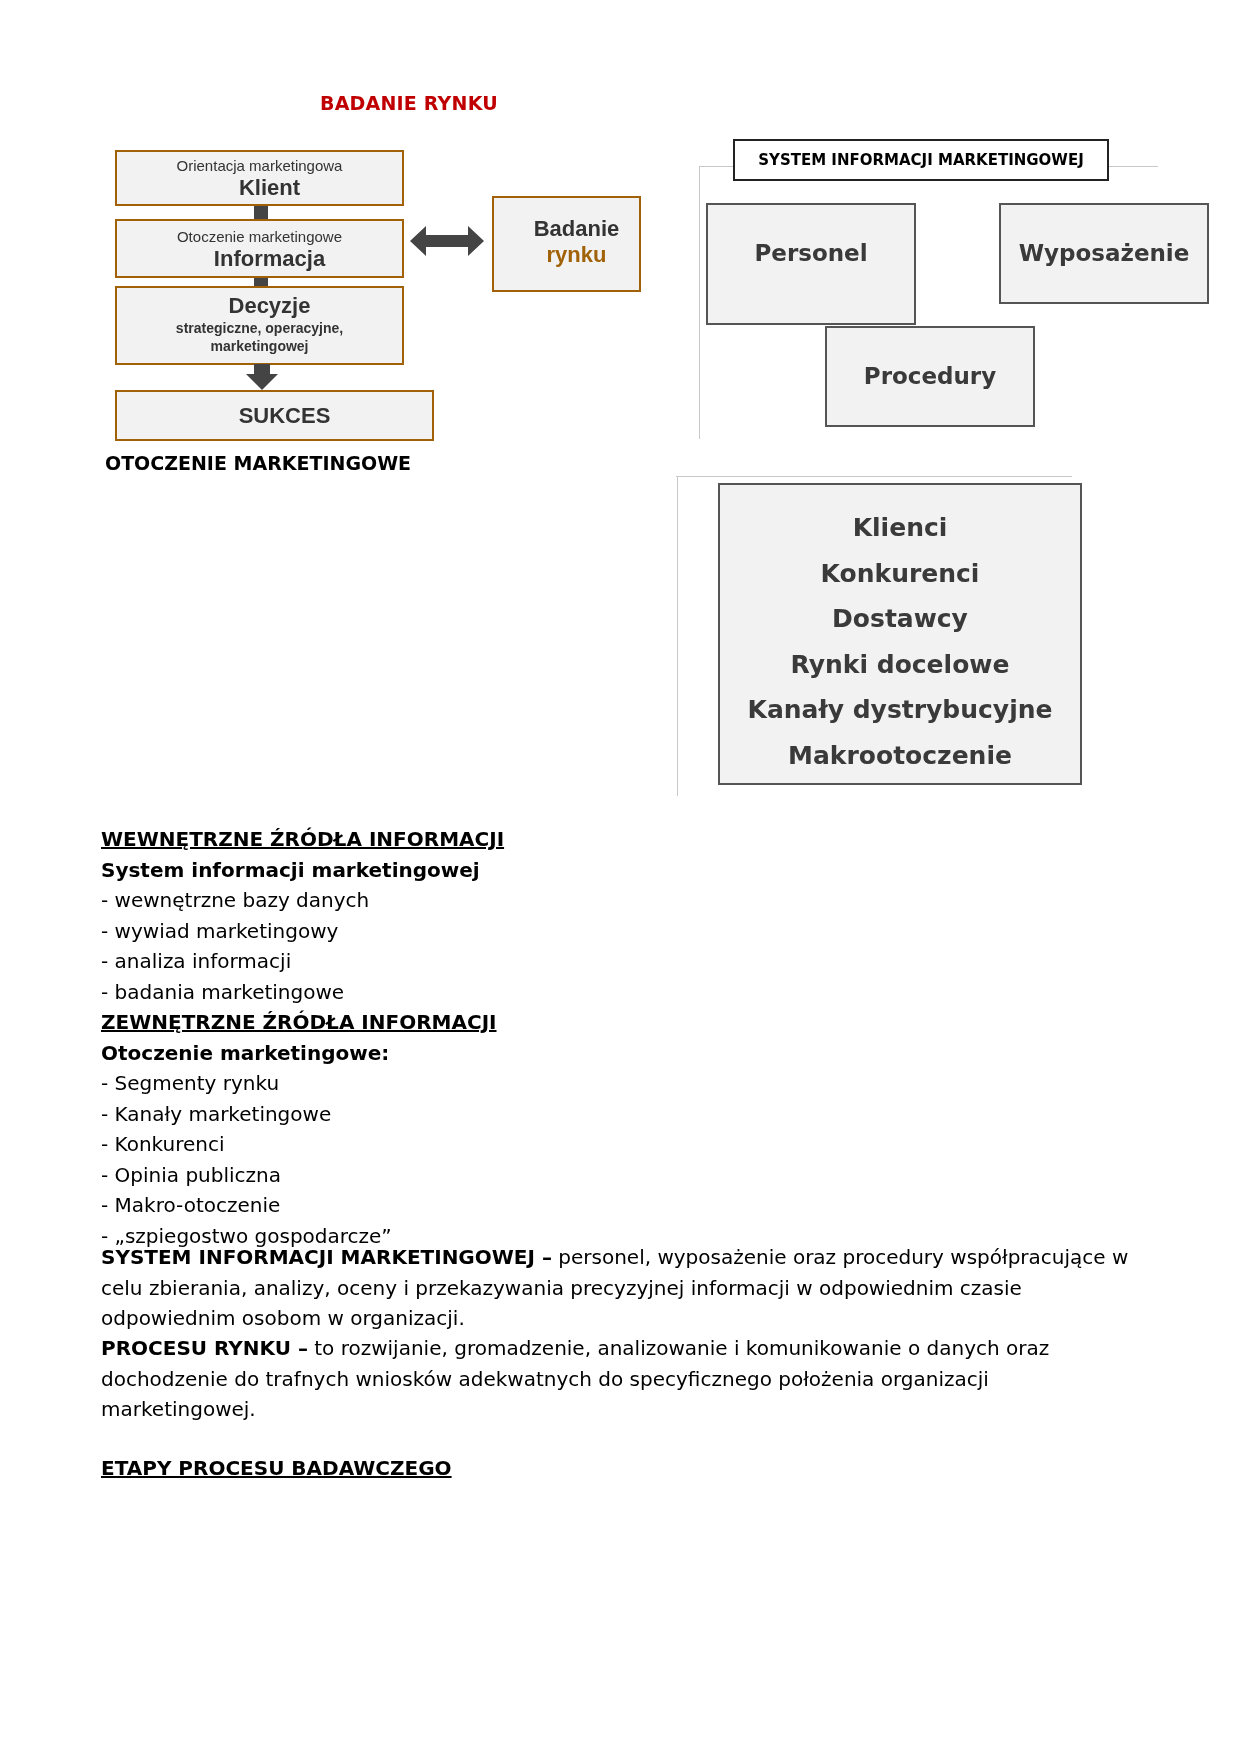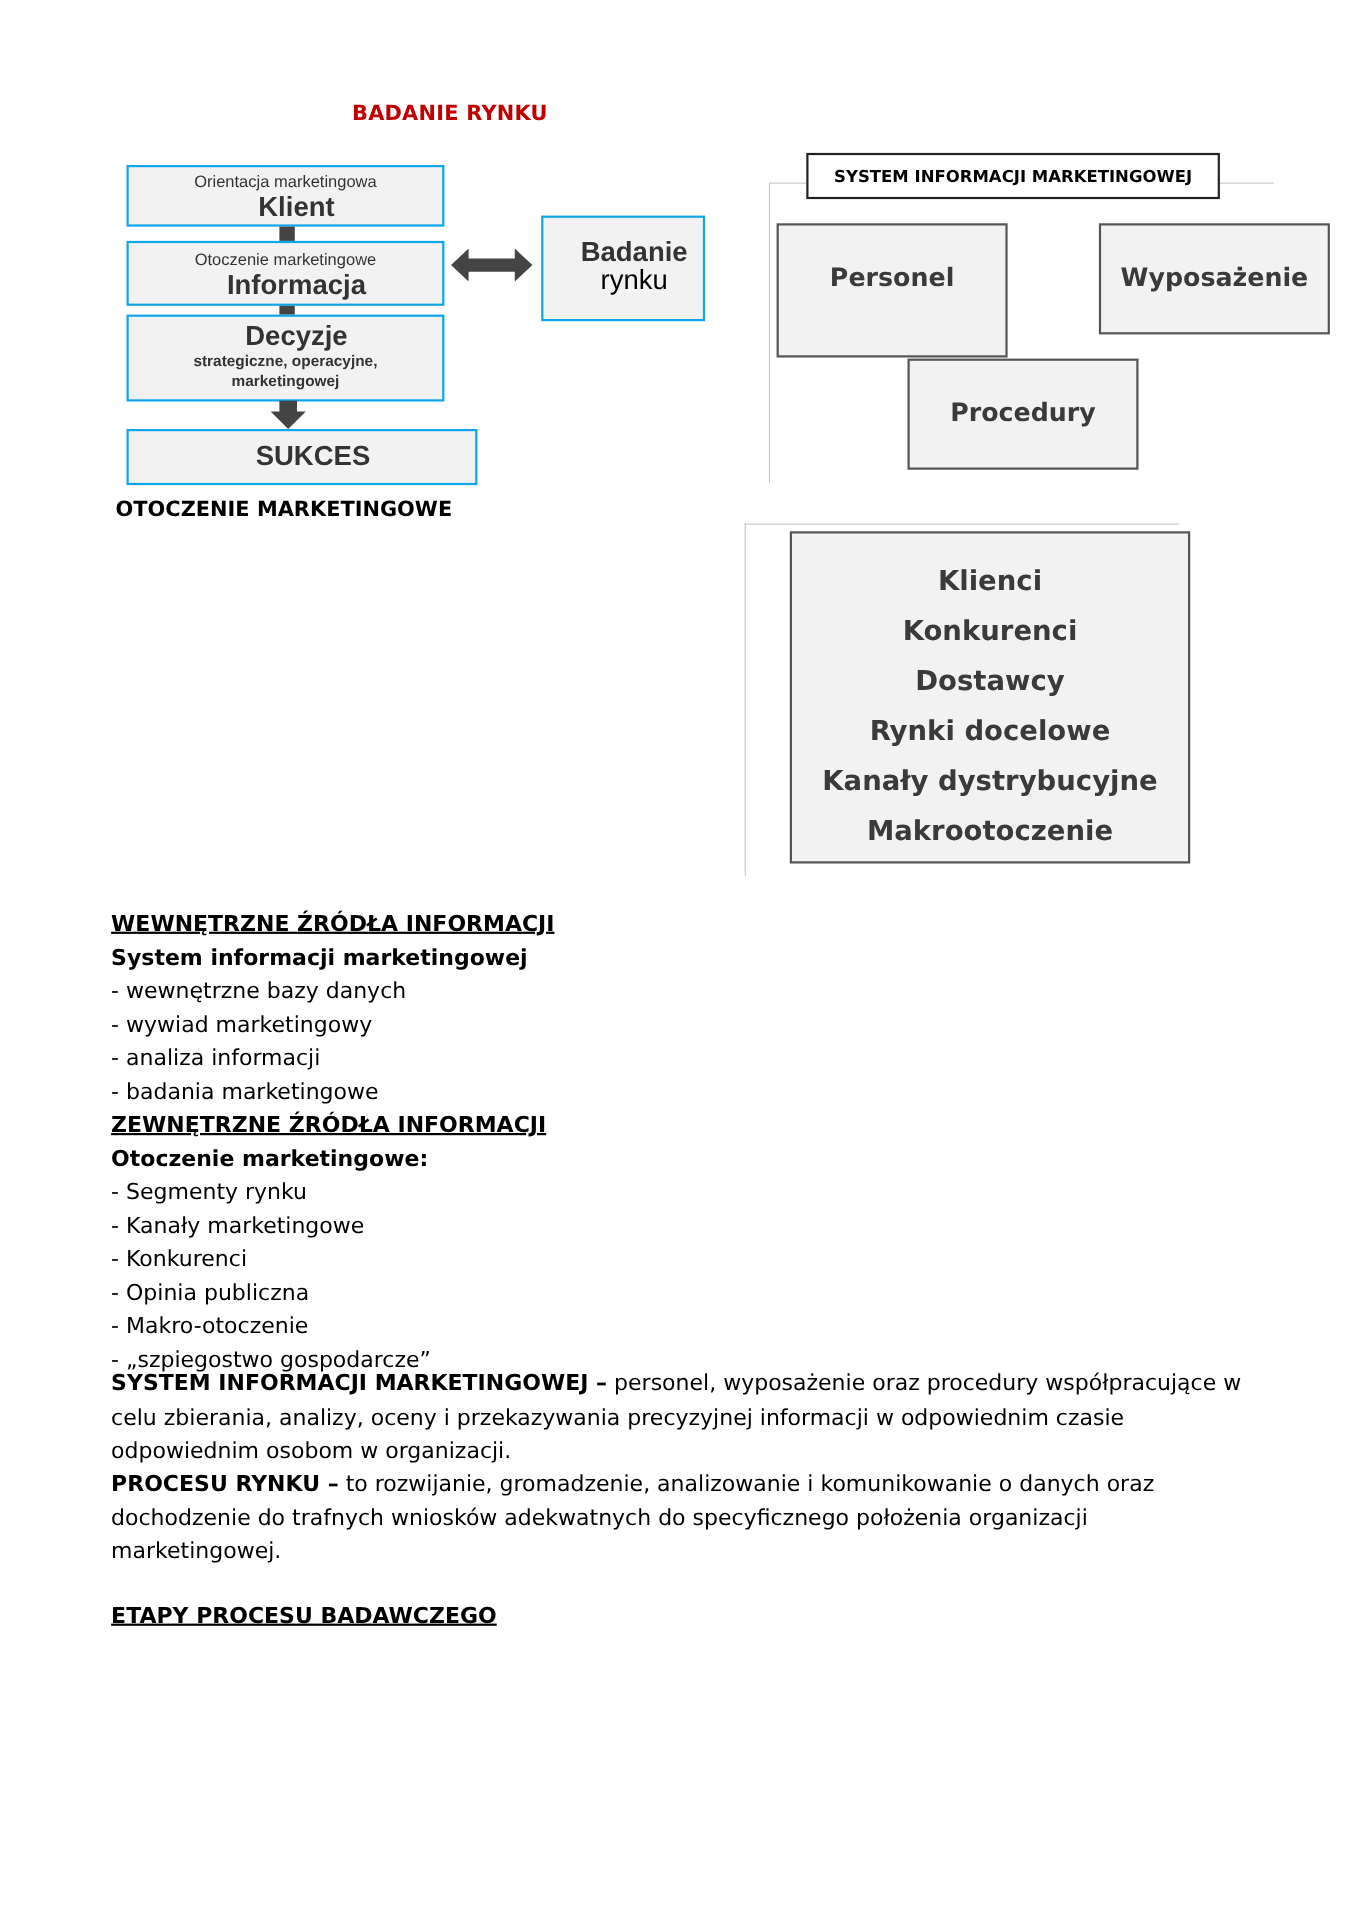--- a/index.html
+++ b/index.html
@@ -2,24 +2,24 @@
 <html><head>
   <meta charset="utf-8">
   <style>
     html, body { margin: 0; padding: 0; background: #ffffff; }
     body { width: 1240px; height: 1754px; position: relative; overflow: hidden;
       font-family: "Liberation Sans", sans-serif; color: #000; }
     .abs { position: absolute; }
     .title-red { left: 320px; top: 92px; font-family: "DejaVu Sans", sans-serif; font-weight: bold; font-size: 19px; color: #c00000; letter-spacing: 0.2px; }
 
     
-    .fbox { position: absolute; background: #f2f2f2; border: 2px solid #0ea5e9; box-sizing: border-box;
+    .fbox { position: absolute; background: #f2f2f2; border: 2px solid #a16207; box-sizing: border-box;
       text-align: center; color: #333; font-family: "Liberation Sans", sans-serif; }
     .fbox .small { font-size: 15px; display: block; line-height: 18px; }
-    .fbox .big { font-size: 25px; font-weight: bold; display: block; line-height: 26px; padding-left: 20px; }
+    .fbox .big { font-size: 22px; font-weight: bold; display: block; line-height: 26px; padding-left: 20px; }
     .fbox .tiny { font-size: 14px; font-weight: bold; display: block; line-height: 18px; }
     .connector { position: absolute; background: #444; width: 14px; }
     .caption { left: 105px; top: 452px; font-family: "DejaVu Sans", sans-serif; font-weight: bold; font-size: 19px; }
 
     
     .frame-line { position: absolute; background: #c8c8c8; }
     .sim-title { position: absolute; left: 733px; top: 139px; width: 376px; height: 42px; box-sizing: border-box;
       border: 2px solid #222; background: #fff; text-align: center; line-height: 38px;
       font-family: "DejaVu Sans", sans-serif; font-weight: bold; font-size: 15px; }
     .gbox { position: absolute; background: #f2f2f2; border: 2px solid #555; box-sizing: border-box;
@@ -59,21 +59,21 @@
     <polygon points="8,0 24,0 24,10 32,10 16,26 0,10 8,10" fill="#444"></polygon>
   </svg>
   <div class="fbox" style="left:115px; top:390px; width:319px; height:51px; line-height:47px;">
     <span class="big" style="line-height:47px;">SUKCES</span>
   </div>
   <svg class="abs" style="left:410px; top:224px;" width="74" height="34">
     <polygon points="0,17 16,2 16,11 58,11 58,2 74,17 58,32 58,23 16,23 16,32" fill="#444"></polygon>
   </svg>
   <div class="fbox" style="left:492px; top:196px; width:149px; height:96px; padding-top:18px;">
     <span class="big" style="font-weight:bold; color:#333;">Badanie</span>
-    <span class="big" style="font-weight:normal; color:#000000;">rynku</span>
+    <span class="big" style="font-weight:bold; color:#a16207;">rynku</span>
   </div>
 </div>
 <div class="abs caption">OTOCZENIE MARKETINGOWE</div>
 
 <div>
   <div class="frame-line" style="left:700px; top:166px; width:34px; height:1px;"></div>
   <div class="frame-line" style="left:1108px; top:166px; width:50px; height:1px;"></div>
   <div class="frame-line" style="left:699px; top:166px; width:1px; height:273px;"></div>
   <div class="sim-title">SYSTEM INFORMACJI MARKETINGOWEJ</div>
   <div class="gbox" style="left:706px; top:203px; width:210px; height:122px; line-height:97px;">Personel</div>

